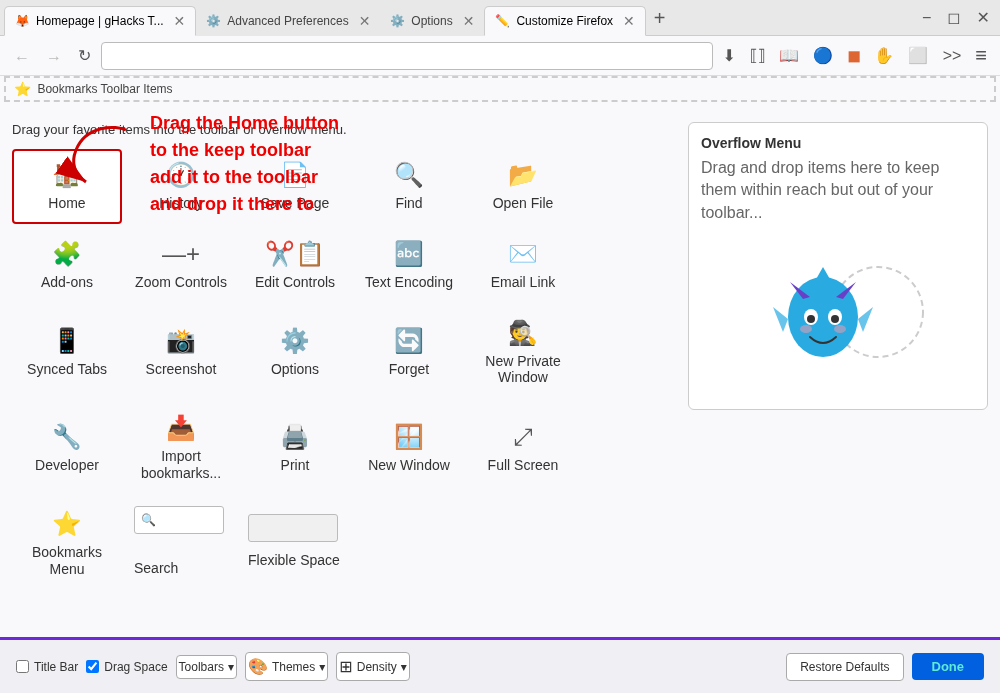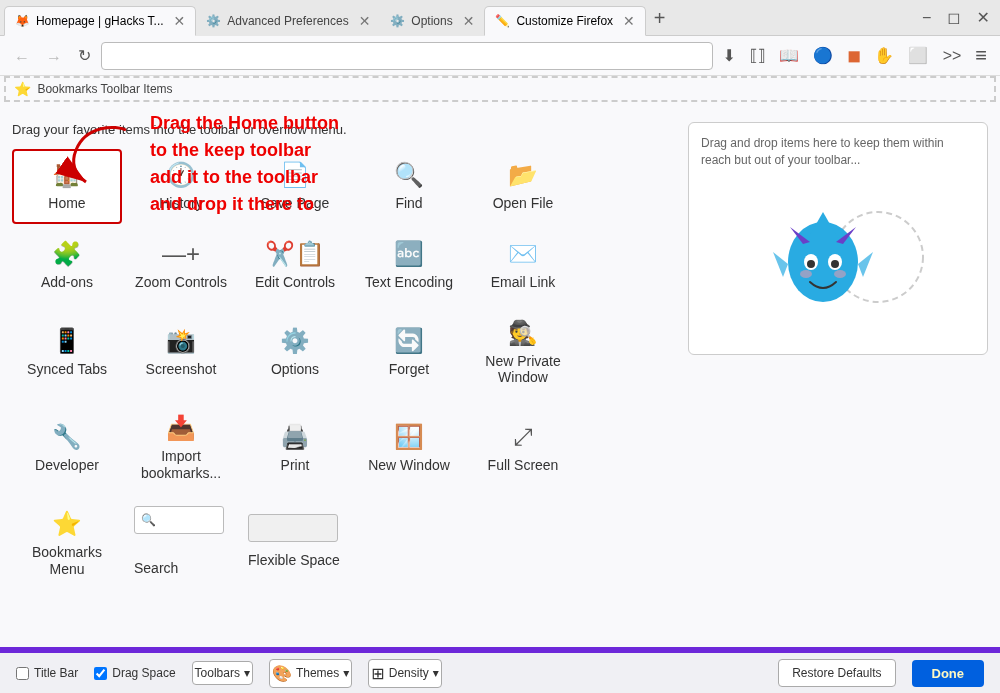--- a/index.html
+++ b/index.html
@@ -197,41 +197,41 @@
       padding: 12px;
       height: fit-content;
     }
     .overflow-title {
       font-size: 14px;
       font-weight: bold;
       color: #333;
       margin-bottom: 6px;
     }
     .overflow-desc {
-      font-size: 12px;
+      font-size: 16px;
       color: #666;
       margin-bottom: 3px;
       line-height: 1.4;
     }
     .overflow-visual {
       display: flex;
       justify-content: center;
       align-items: center;
       padding: 20px;
     }
 
     
     .bottom-bar {
       display: flex;
       align-items: center;
       background: #f0f0f4;
-      border-top: 6px solid #6d28d9;
+      border-top: 3px solid #6d28d9;
       padding: 0 16px;
-      height: 46px;
-      gap: 16px;
+      height: 56px;
+      gap: 8px;
       position: absolute;
       bottom: 0;
       left: 0;
       right: 0;
     }
     .bottom-checkbox-label {
       display: flex;
       align-items: center;
       gap: 5px;
       font-size: 12px;
@@ -259,21 +259,21 @@
       background: #fff;
       font-size: 12px;
       cursor: pointer;
       color: #333;
     }
     .done-btn {
       padding: 6px 20px;
       border: none;
       border-radius: 4px;
       background: #0060df;
-      color: #fef9c3;
+      color: #5eead4;
       font-size: 13px;
       font-weight: bold;
       cursor: pointer;
     }
 
     
     .main-content {
       position: relative;
       height: calc(693px - 36px - 40px - 30px - 46px);
       overflow-y: auto;
@@ -458,20 +458,21 @@
 
         <div class="toolbar-item" style="align-items:flex-start; padding-top:6px;">
           <div style="width:90px; height:28px; border:1px solid #bbb; border-radius:3px; background:#f0f0f0;"></div>
           <span class="item-label" style="margin-top:4px;">Flexible Space</span>
         </div>
 
       </div>
     </div>
 
     <div class="overflow-panel">
+      <div class="overflow-title">Overflow Menu</div>
       <div class="overflow-desc">Drag and drop items here to keep them within reach but out of your toolbar...</div>
 
       <div class="overflow-visual">
         <svg width="180" height="130" viewBox="0 0 180 130">
 
           <circle cx="130" cy="65" r="45" fill="none" stroke="#ccc" stroke-width="2" stroke-dasharray="6,4"></circle>
 
           <ellipse cx="75" cy="70" rx="35" ry="40" fill="#29abe2"></ellipse>
 
           <polygon points="75,20 55,55 95,55" fill="#29abe2"></polygon>

